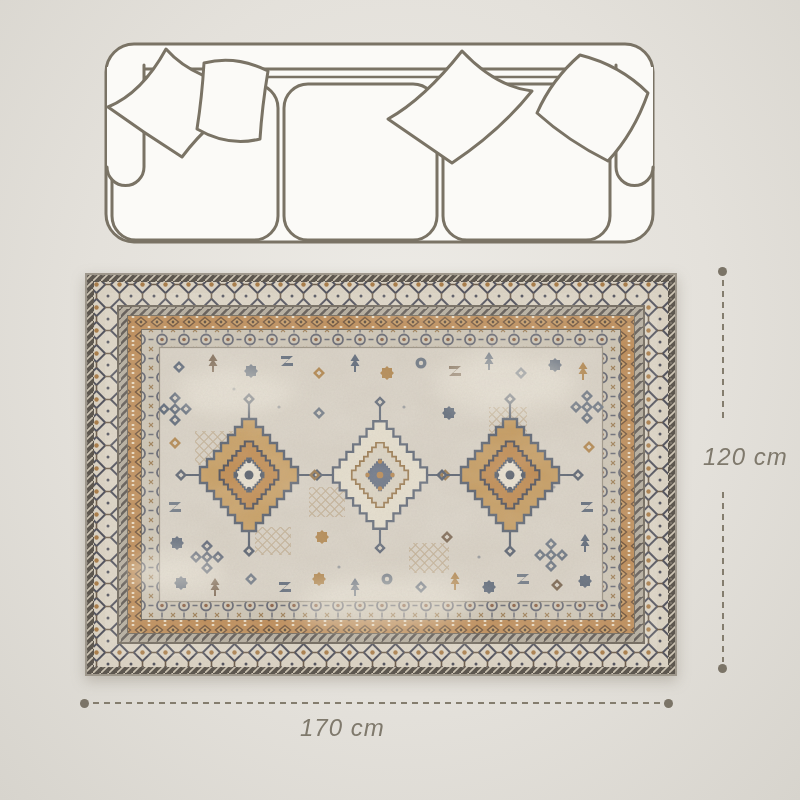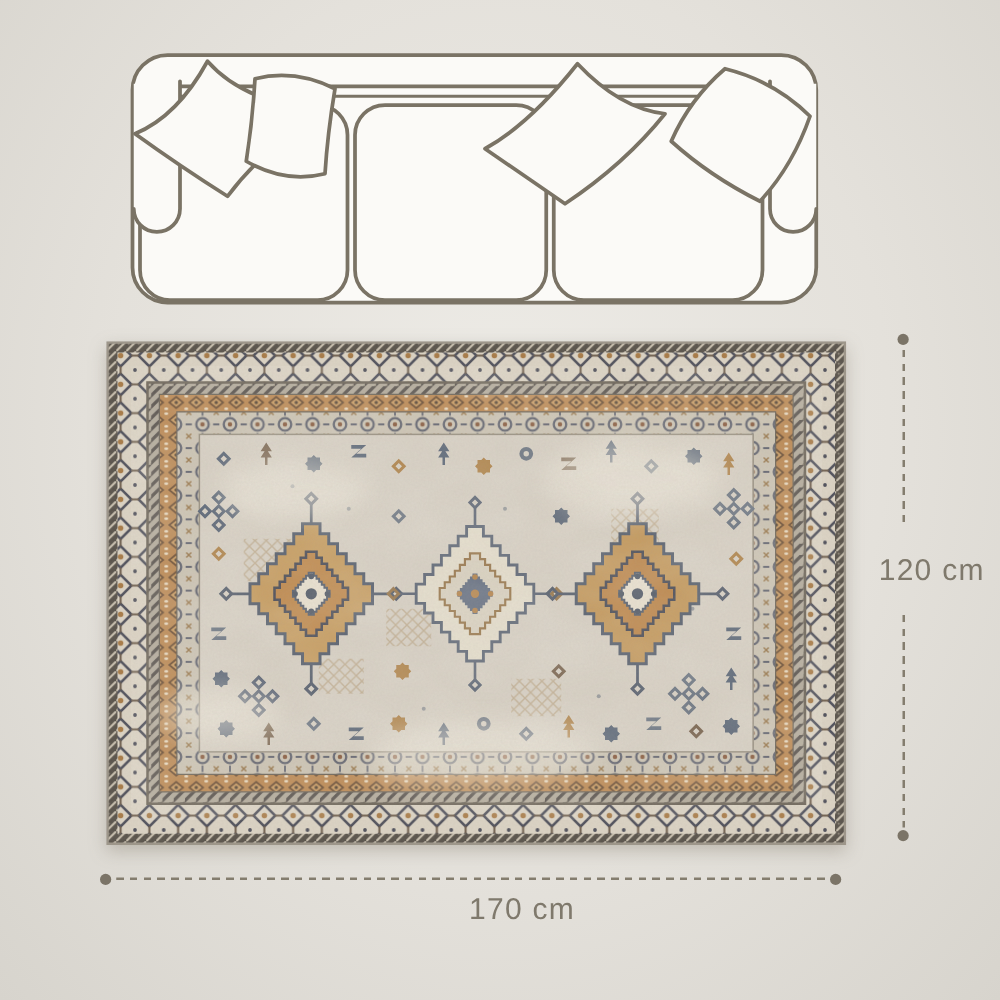--- a/index.html
+++ b/index.html
@@ -1,34 +1,34 @@
 <!DOCTYPE html>
 <html><head>
 <meta charset="utf-8">
 <style>
   html,body{margin:0;padding:0;}
   body{
     width:800px;height:800px;overflow:hidden;
     font-family:"Liberation Sans",sans-serif;
     background:radial-gradient(ellipse at 50% 42%, #edebe6 0%, #e4e1db 55%, #d7d4cd 100%);
   }
-  .stage{position:relative;width:680px;height:800px;}
+  .stage{position:relative;width:680px;height:800px;font-style:italic;}
   .abs{position:absolute;}
   .dim-label{
     position:absolute;
     font-size:24px;font-weight:300;letter-spacing:1px;
     color:#7f796c;white-space:nowrap;
   }
   .dot{position:absolute;width:9px;height:9px;border-radius:50%;background:#7b7467;}
   .vdash{position:absolute;width:2px;
     background:repeating-linear-gradient(to bottom,#847d6e 0,#847d6e 6px,transparent 6px,transparent 11px);}
   .hdash{position:absolute;height:2px;
     background:repeating-linear-gradient(to right,#847d6e 0,#847d6e 6px,transparent 6px,transparent 11px);}
   .rug{filter:drop-shadow(0 5px 7px rgba(96,85,70,.28));}
-  .center-text{text-align:right;}
+  .center-text{text-align:left;}
 </style>
 </head>
 <body>
 
 <div class="stage">
 
   <svg class="abs" style="left:100px;top:37px" width="560" height="212" viewBox="0 0 560 212">
     <g fill="#fbfaf7" stroke="#7a7365" stroke-width="3" stroke-linejoin="round" stroke-linecap="round">
 
       <rect x="6" y="7" width="547" height="198" rx="28"></rect>

